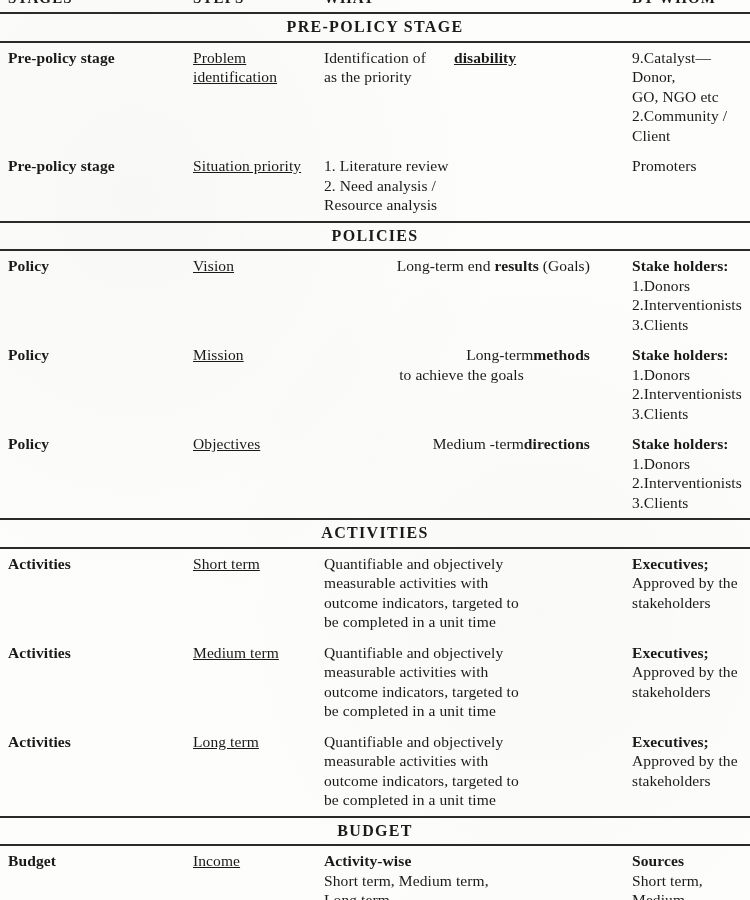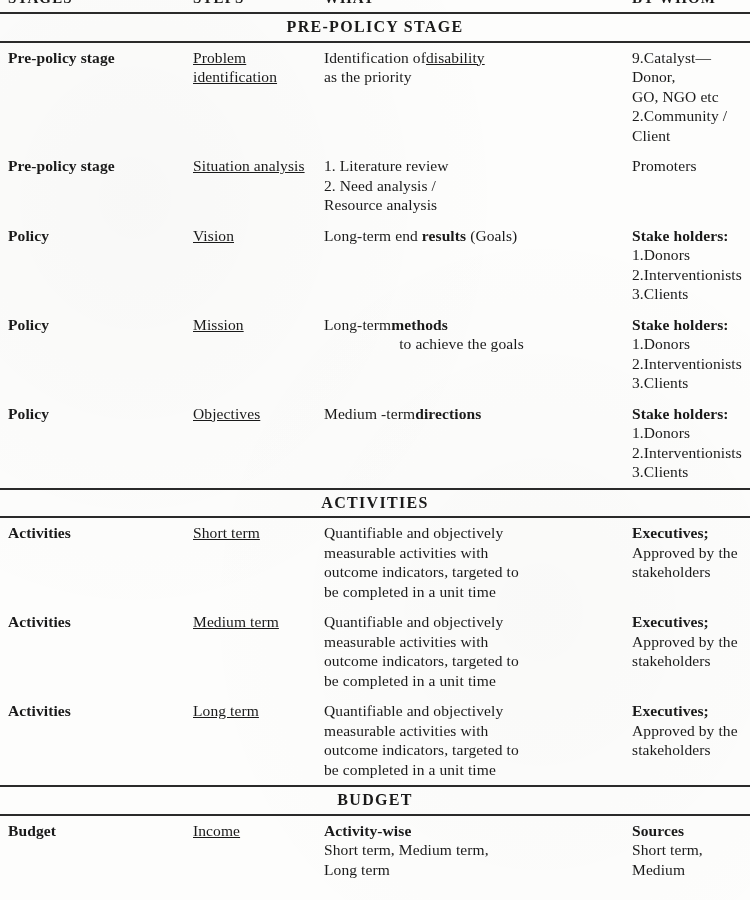--- a/index.html
+++ b/index.html
@@ -78,24 +78,24 @@
   .band .band-inner { display: block; }
 
   
   .row td { padding-top: 5px; padding-bottom: 6px; }
   .row td.col1 { padding-left: 8px; font-weight: bold; }
   .row td.col2 { padding-left: 20px; text-decoration: underline; }
   .row td.col3 { padding-left: 14px; }
   .row td.col4 { padding-left: 42px; }
 
   .bold { font-weight: bold; }
-  .ul-bold { font-weight: normal; text-decoration: underline; }
+  .ul-bold { font-weight: bold; text-decoration: underline; margin-left: 28px; }
   .ind { padding-left: 9px; display: inline-block; text-align: center; }
 
-  .nb { white-space: nowrap; }
+  .nb { white-space: nowrap; text-align: right; }
   .line { display: block; }
 </style>
 </head>
 <body>
 
 <div class="page">
   <table class="table">
     <colgroup>
       <col class="c1">
         <col class="c2">
@@ -130,31 +130,36 @@
         <td class="col4">
           <span class="line">9.Catalyst—Donor,</span>
           <span class="line">GO, NGO etc</span>
           <span class="line">2.Community /</span>
           <span class="line">Client</span>
         </td>
       </tr>
 
       <tr class="row">
         <td class="col1">Pre-policy stage</td>
-        <td class="col2">Situation analysis</td>
+        <td class="col2">Situation priority</td>
         <td class="col3">
           <span class="line">1. Literature review</span>
           <span class="line">2. Need analysis /</span>
           <span class="line">Resource analysis</span>
         </td>
         <td class="col4">
           <span class="line">Promoters</span>
         </td>
       </tr>
 
+      <tr class="band">
+        <td colspan="4">
+            <span class="band-inner">POLICIES</span>
+          </td>
+      </tr>
 
       <tr class="row">
         <td class="col1">Policy</td>
         <td class="col2">Vision</td>
         <td class="col3">
           <span class="line nb"><span>Long-term end </span><span class="bold">results</span><span> (Goals)</span></span>
         </td>
         <td class="col4">
           <span class="line bold">Stake holders:</span>
           <span class="line">1.Donors</span>

